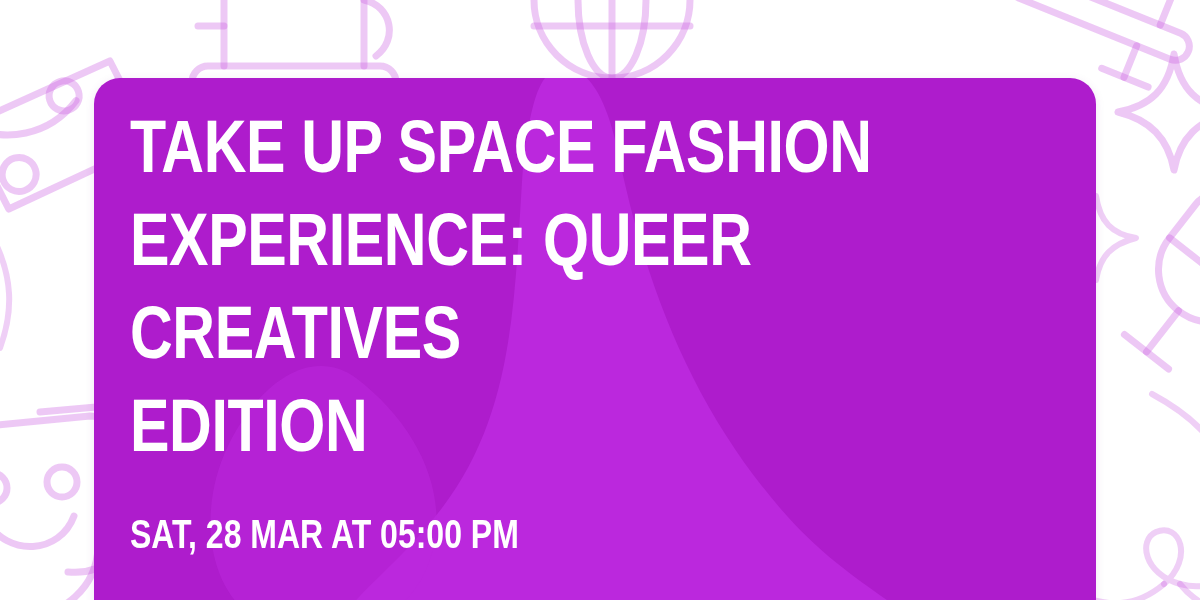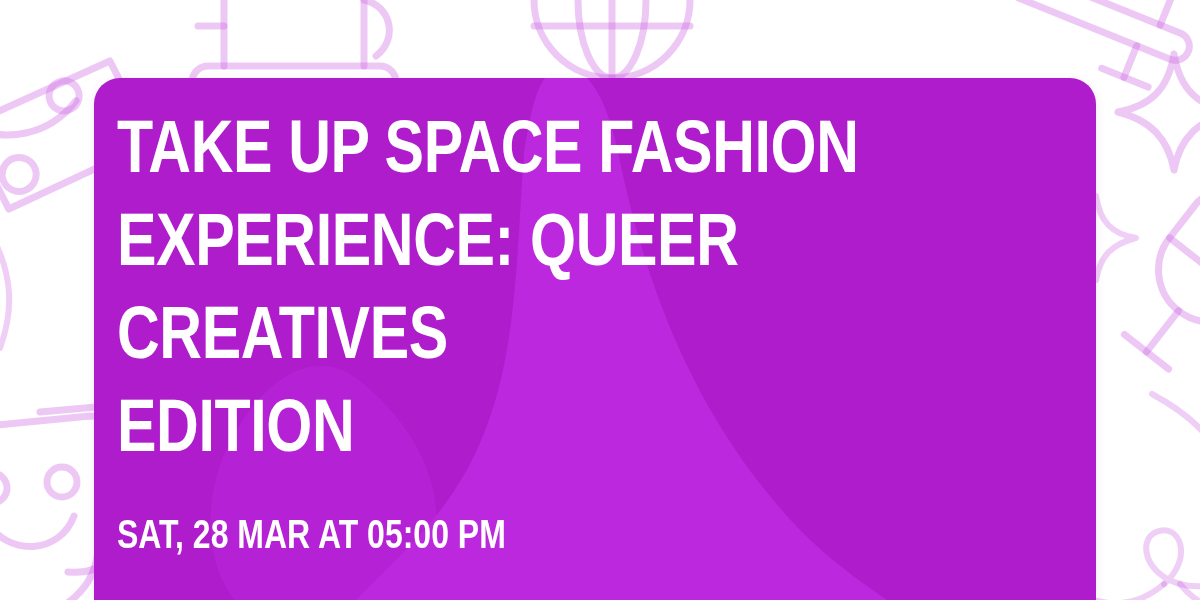--- a/index.html
+++ b/index.html
@@ -71,21 +71,21 @@
     top: 0;
     width: 1002px;
     height: 560px;
   }
   .card-blob path {
     fill: #bb28dd;
   }
 
   .card-content {
     position: absolute;
-    left: 23px;
+    left: 36px;
     top: 22px;
     right: 30px;
   }
 
   .event-title {
     margin: 0;
     color: #ffffff;
     font-family: "Liberation Sans Narrow", "Liberation Sans", sans-serif;
     font-weight: 700;
     font-size: 74px;

